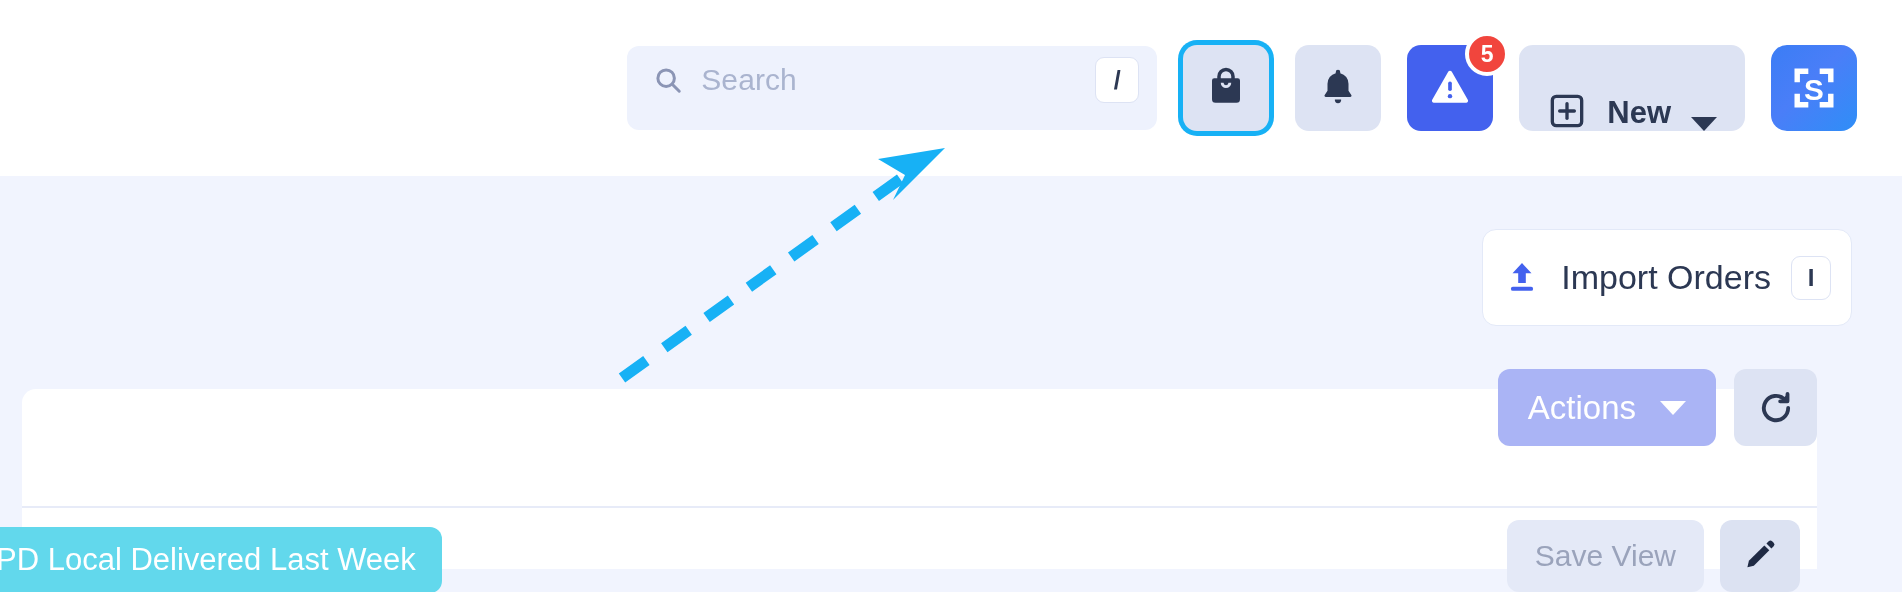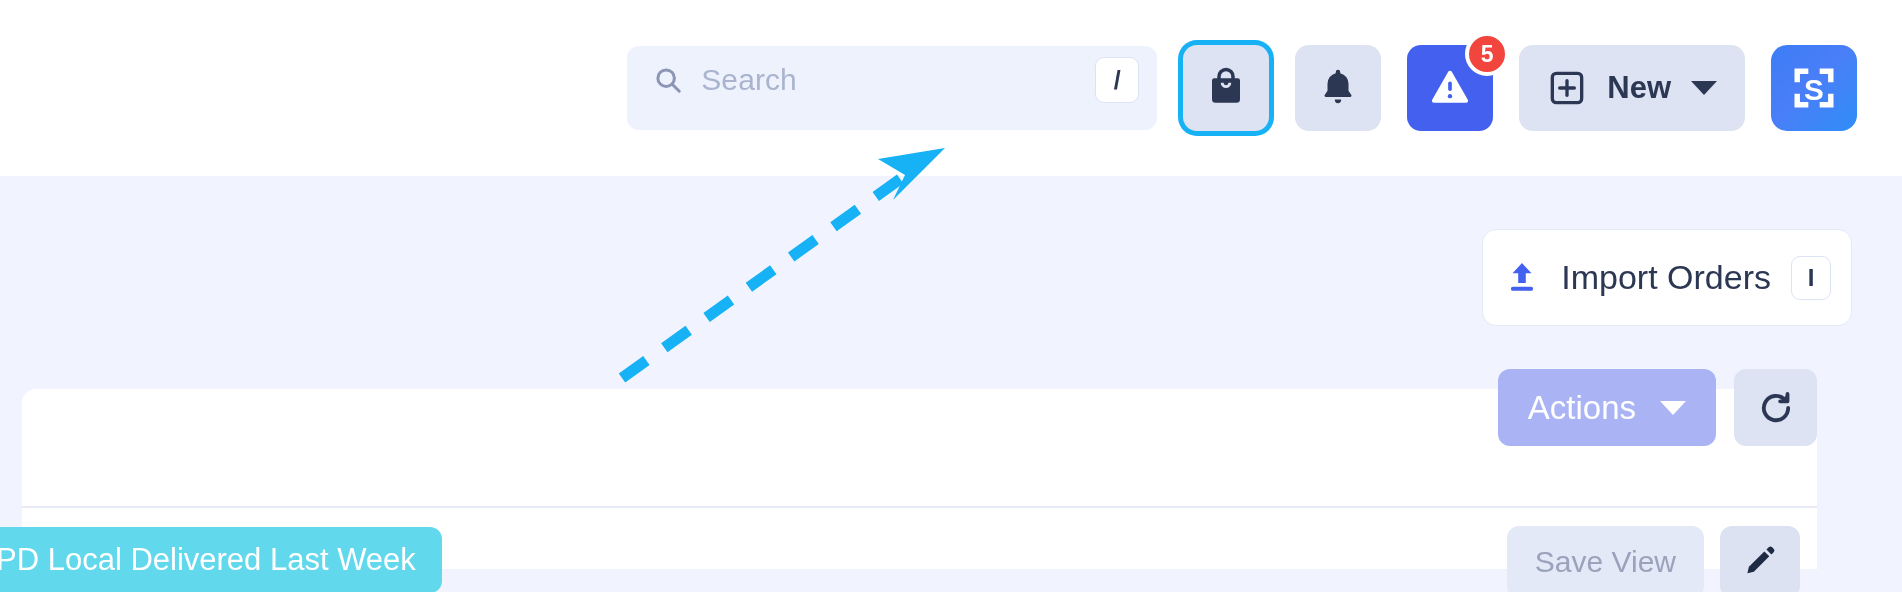--- a/index.html
+++ b/index.html
@@ -79,21 +79,21 @@
     color: #ffffff;
     font-size: 23px; font-weight: 700;
     display: flex; align-items: center; justify-content: center;
   }
 
   
   .new-btn {
     height: 86px;
     background: #dde3f3;
     border: none; border-radius: 14px;
-    display: flex; align-items: center; gap: 20px;
+    display: flex; align-items: flex-end; gap: 20px;
     padding: 0 28px;
     color: #2c3853;
     flex: 0 0 auto;
   }
   .new-btn .label { font-size: 31px; font-weight: 600; }
   .caret {
     width: 0; height: 0;
     border-left: 13px solid transparent;
     border-right: 13px solid transparent;
     border-top: 14px solid currentColor;
@@ -161,21 +161,21 @@
     width: 83px; height: 77px;
     background: #dde3f3;
     border: none; border-radius: 12px;
     display: flex; align-items: center; justify-content: center;
     color: #2c3853;
   }
   .sq-btn svg { display: block; }
 
   
   .card-bottom {
-    position: absolute; left: 0; top: 119px;
+    position: absolute; left: 0; top: 113px;
     width: 1795px; height: 84px;
   }
   .save-view-btn {
     position: absolute; right: 113px; top: 18px;
     height: 72px;
     background: #e4e9f7;
     border: none; border-radius: 12px;
     display: flex; align-items: center; justify-content: center;
     padding: 0 28px;
     color: #9aa3bb;

